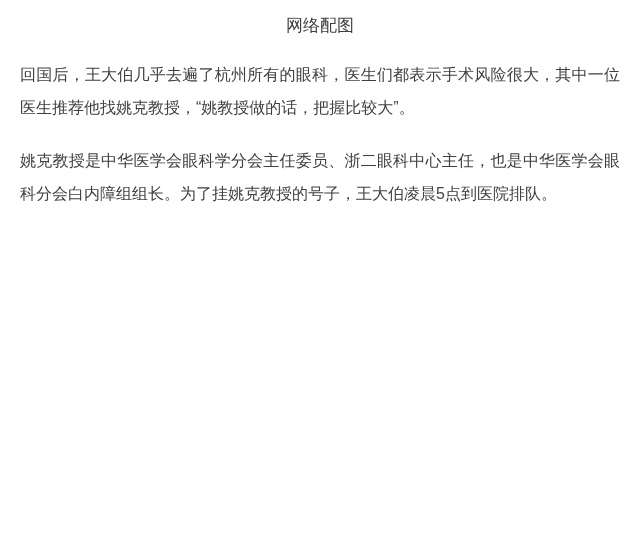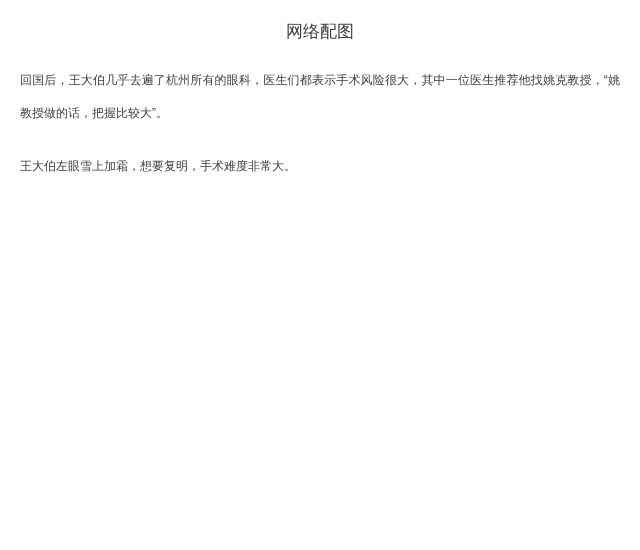--- a/index.html
+++ b/index.html
@@ -9,43 +9,43 @@
   }
   .page {
     width: 640px;
     height: 550px;
     background: #ffffff;
     overflow: hidden;
     font-family: "Liberation Sans", sans-serif;
     color: #404040;
   }
   .caption {
-    margin: 14px;
+    margin: 8px;
     padding-top: 8px;
     text-align: center;
     font-size: 17px;
     line-height: 20px;
     color: #3f3f3f;
   }
   .content {
     padding: 0 20px;
   }
   .content p {
     margin: 0 0 20px 0;
-    font-size: 12px;
+    font-size: 16px;
     line-height: 33px;
     text-align: justify;
     color: #404040;
   }
   .content p:first-child {
     margin-top: 22px;
   }
 </style>
 </head>
 <body>
 
 <div class="page">
   <p class="caption">网络配图</p>
   <div class="content">
     <p>回国后，王大伯几乎去遍了杭州所有的眼科，医生们都表示手术风险很大，其中一位医生推荐他找姚克教授，“姚教授做的话，把握比较大”。</p>
-    <p>王大伯左眼雪上加霜，想要复明，手术难度非常大。</p>
+    <p>姚克教授是中华医学会眼科学分会主任委员、浙二眼科中心主任，也是中华医学会眼科分会白内障组组长。为了挂姚克教授的号子，王大伯凌晨5点到医院排队。</p>
   </div>
 </div>
 
 </body></html>

